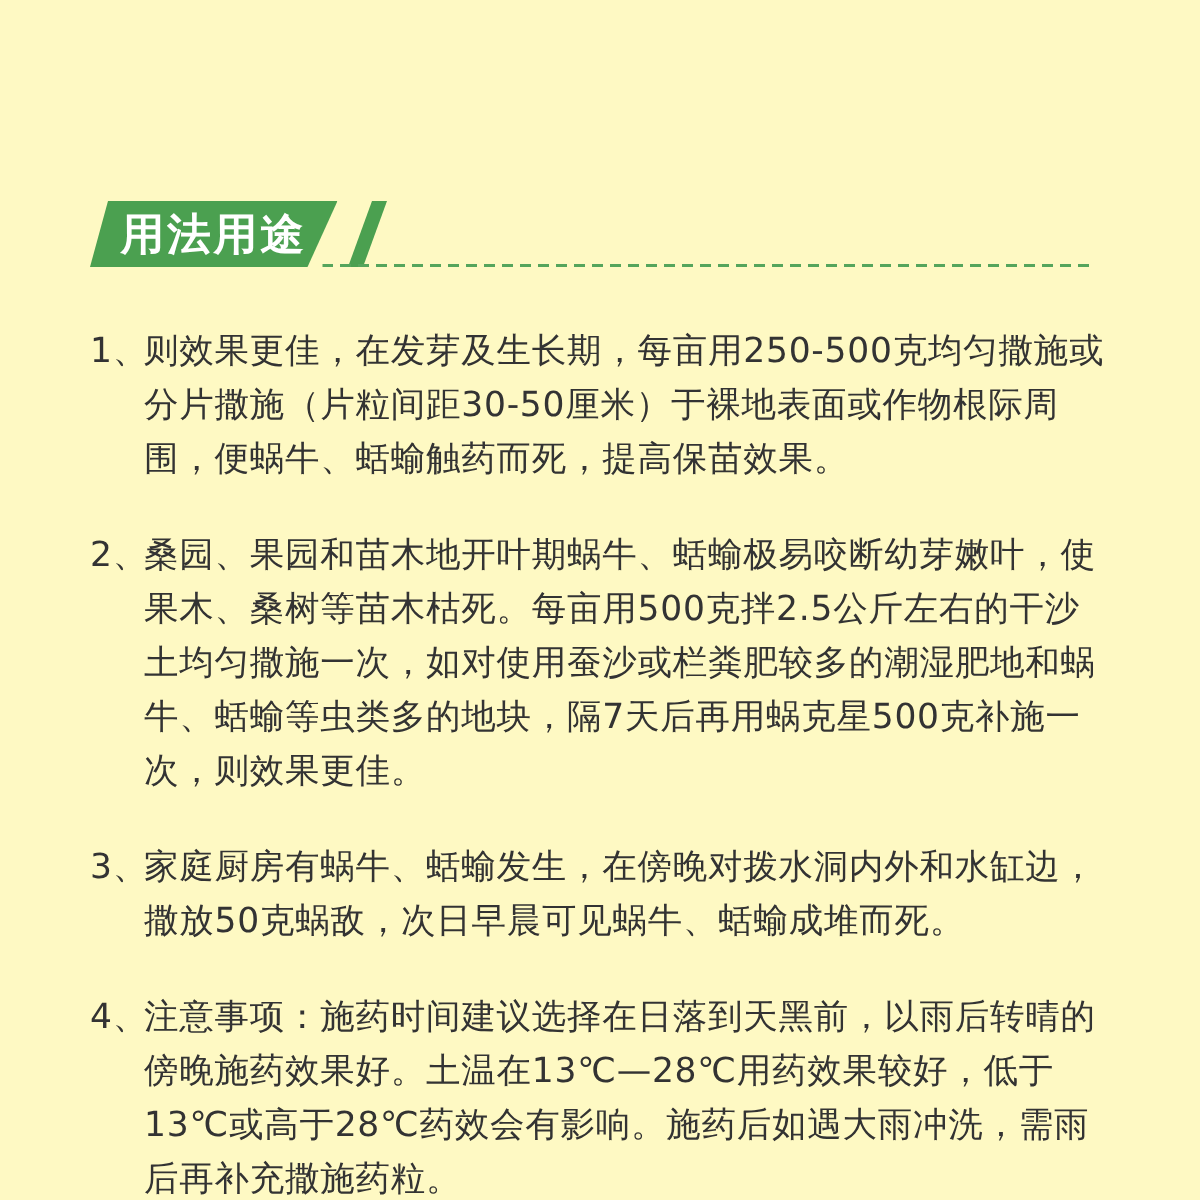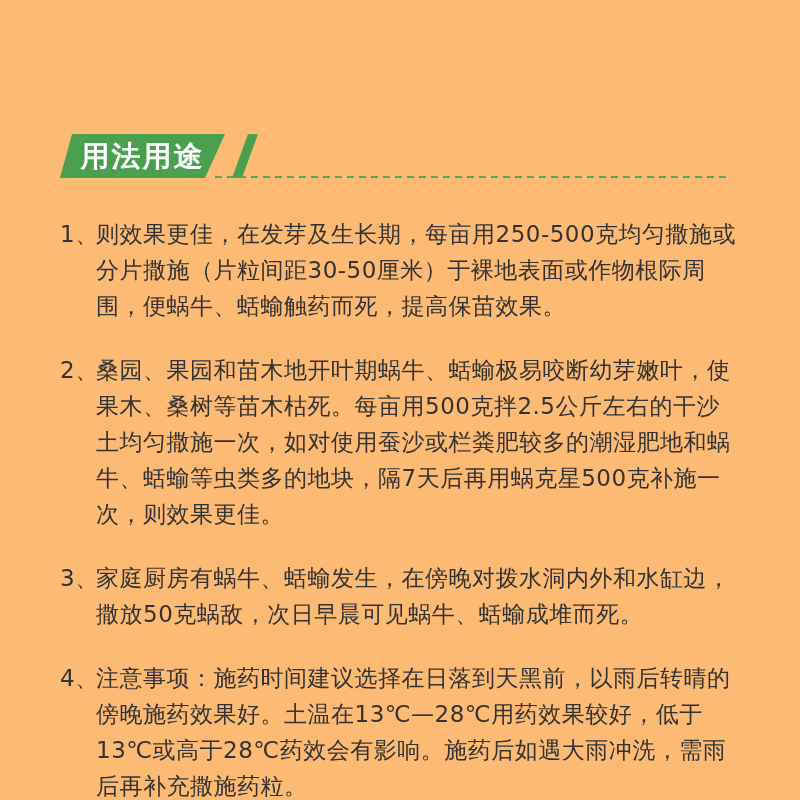--- a/index.html
+++ b/index.html
@@ -8,21 +8,21 @@
     width: 800px;
     height: 800px;
     background: #ffffff;
     font-family: "DejaVu Sans", "Liberation Sans", sans-serif;
     overflow: hidden;
   }
   .page {
     position: relative;
     width: 800px;
     height: 800px;
-    background: #fdba74;
+    background: #fef9c3;
   }
   
   .header {
     position: absolute;
     left: 0;
     top: 134px;
     width: 800px;
     height: 46px;
   }
   .badge {

